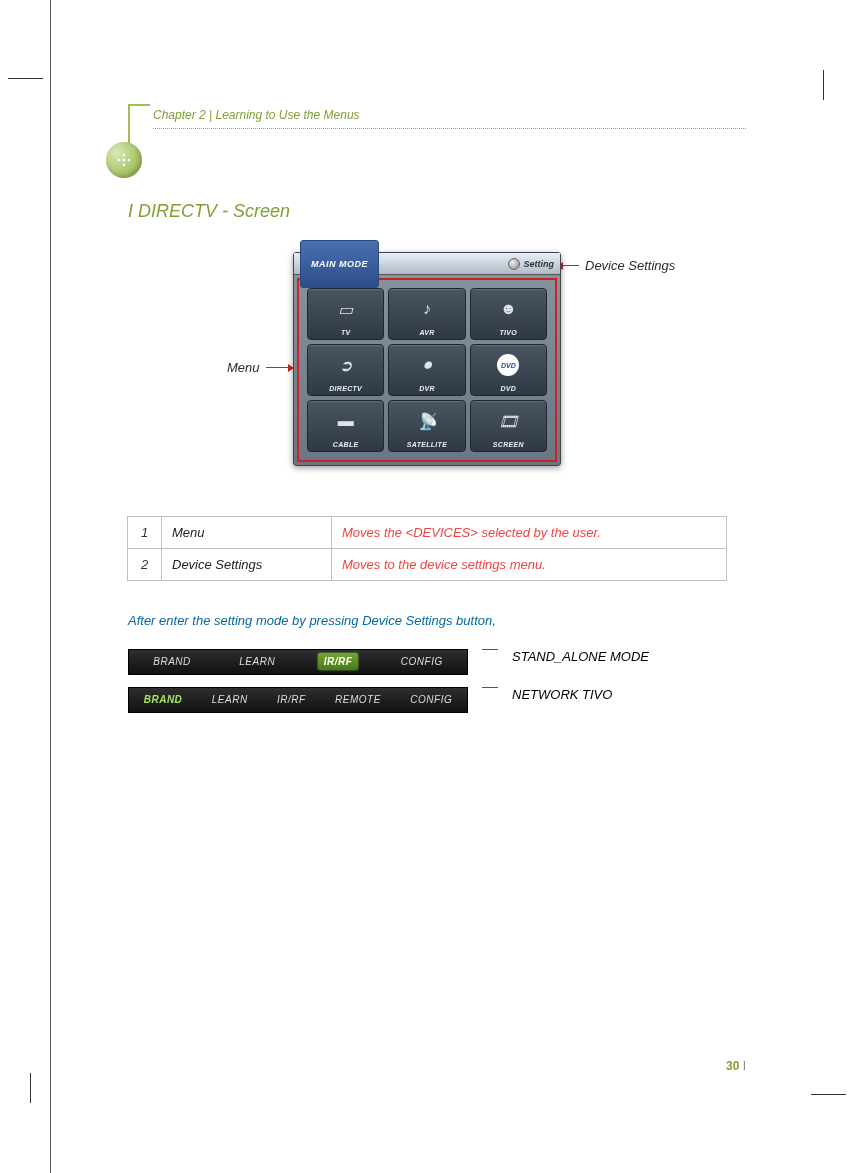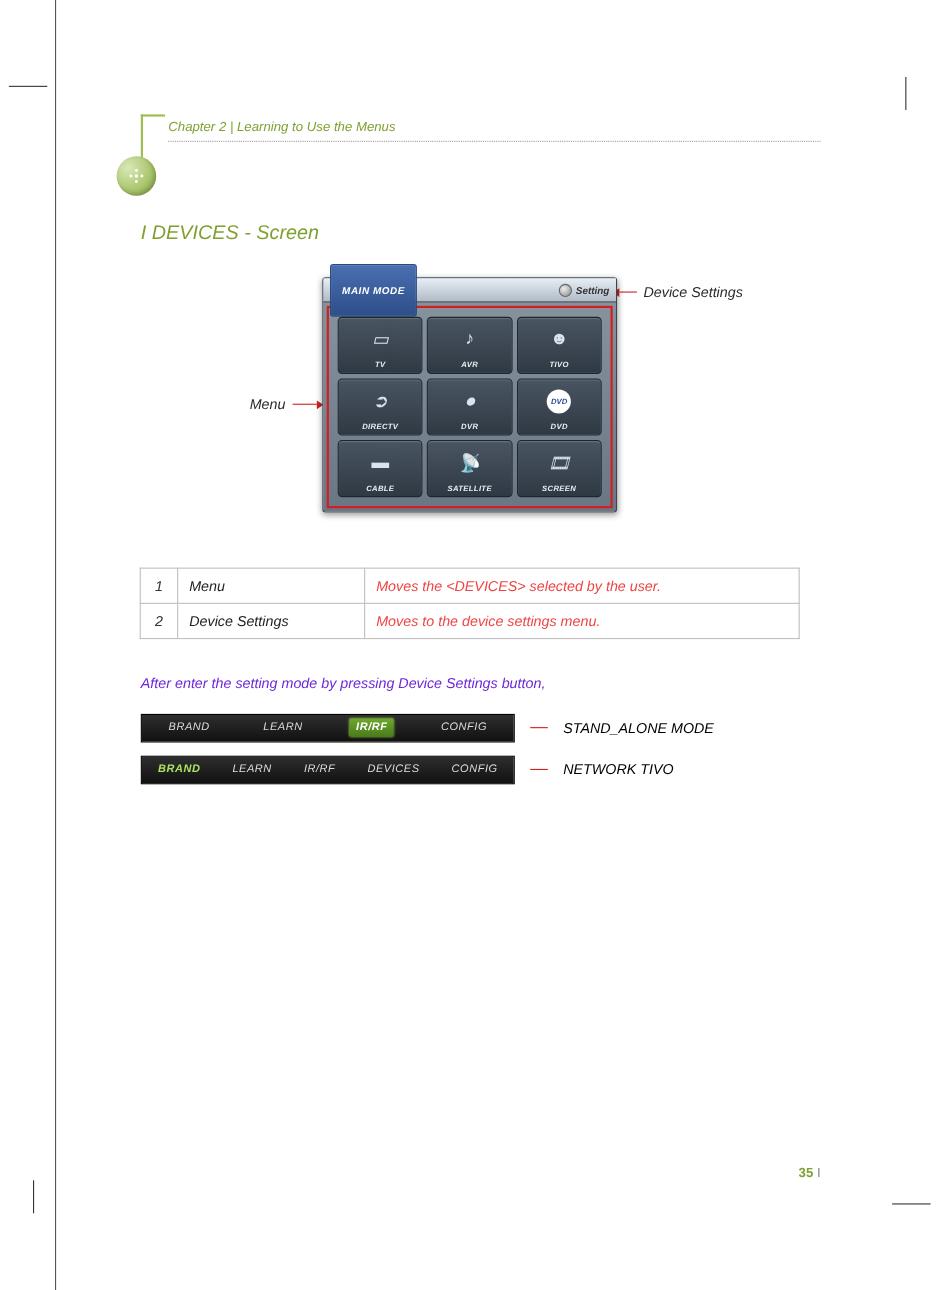--- a/index.html
+++ b/index.html
@@ -105,24 +105,24 @@
   }
 
   table.desc {
     width: 600px; border-collapse: collapse; margin: 0 auto 30px; font-size: 13px;
   }
   table.desc td { border: 1px solid #bfbfbf; padding: 8px 10px; }
   table.desc td:nth-child(1) { width: 34px; text-align: center; color: #333; }
   table.desc td:nth-child(2) { width: 170px; color: #222; }
   table.desc td:nth-child(3) { color: #ef4444; }
 
-  .para { font-size: 13px; color: #6d28d9; line-height: 1.5; margin-left: 20px; margin-bottom: 18px; }
+  .para { font-size: 13px; color: #0369a1; line-height: 1.5; margin-left: 20px; margin-bottom: 18px; }
 
   .modebars { margin-left: 20px; }
-  .modebar-row { display: flex; align-items: center; gap: 14px; margin-bottom: 12px; }
+  .modebar-row { display: flex; align-items: flex-start; gap: 14px; margin-bottom: 12px; }
   .modebar {
     width: 340px; height: 26px; background: linear-gradient(#2e2e2e, #111);
     border: 1px solid #000; display: flex; align-items: center; justify-content: space-around;
     font-size: 10px; color: #ddd; letter-spacing: 0.5px;
   }
   .modebar span { padding: 3px 6px; }
   .modebar .active-green { background: linear-gradient(#6fa82f,#4a7a1a); border-radius: 2px; color: #fff; font-weight: bold; box-shadow: 0 0 2px #8fd040; }
   .modebar .active-green2 { color: #a8e060; font-weight: bold; }
   .mode-arrow { display: inline-flex; align-items: center; }
   .mode-label { font-size: 13px; color: #000000; }
@@ -153,21 +153,21 @@
             <circle cx="15" cy="10" r="1.3"></circle>
             <circle cx="10" cy="15" r="1.3"></circle>
             <circle cx="10" cy="10" r="1.6"></circle>
           </g>
         </svg>
     </div>
     <div class="chapter">Chapter 2 | Learning to Use the Menus</div>
     <hr class="dotted">
   </div>
 
-  <div class="section-heading">I DEVICES - Screen</div>
+  <div class="section-heading">I DIRECTV - Screen</div>
 
   <div class="figure-wrap">
 
     <div class="callout" style="top:6px; left:430px;">
       <span class="arrow-l">
           <span class="tri-l"></span>
           <span class="line" style="width:16px;"></span>
         </span>
       <span>Device Settings</span>
     </div>
@@ -262,28 +262,28 @@
           <span class="tri-l"></span>
           <span class="line" style="width:16px;background:#d02020;display:inline-block;height:1px;"></span>
         </span>
       <span class="mode-label">STAND_ALONE MODE</span>
     </div>
     <div class="modebar-row">
       <div class="modebar">
         <span class="active-green2">BRAND</span>
         <span>LEARN</span>
         <span>IR/RF</span>
-        <span>DEVICES</span>
+        <span>REMOTE</span>
         <span>CONFIG</span>
       </div>
       <span class="mode-arrow">
           <span class="tri-l"></span>
           <span class="line" style="width:16px;background:#d02020;display:inline-block;height:1px;"></span>
         </span>
       <span class="mode-label">NETWORK TIVO</span>
     </div>
   </div>
 
 </div>
 
 <div class="page-num">
-  <b>35</b> <span>I</span>
+  <b>30</b> <span>I</span>
 </div>
 
 </body></html>

